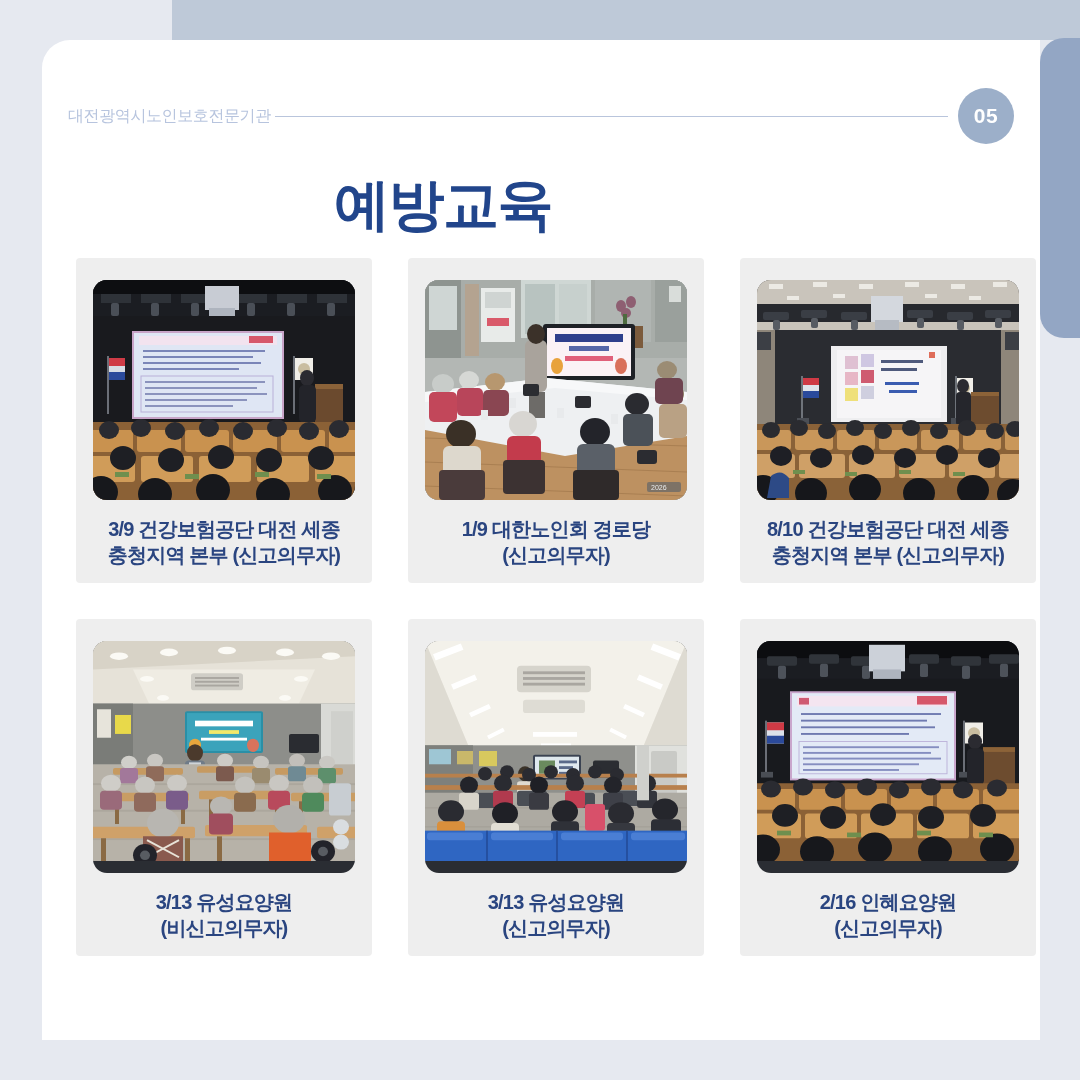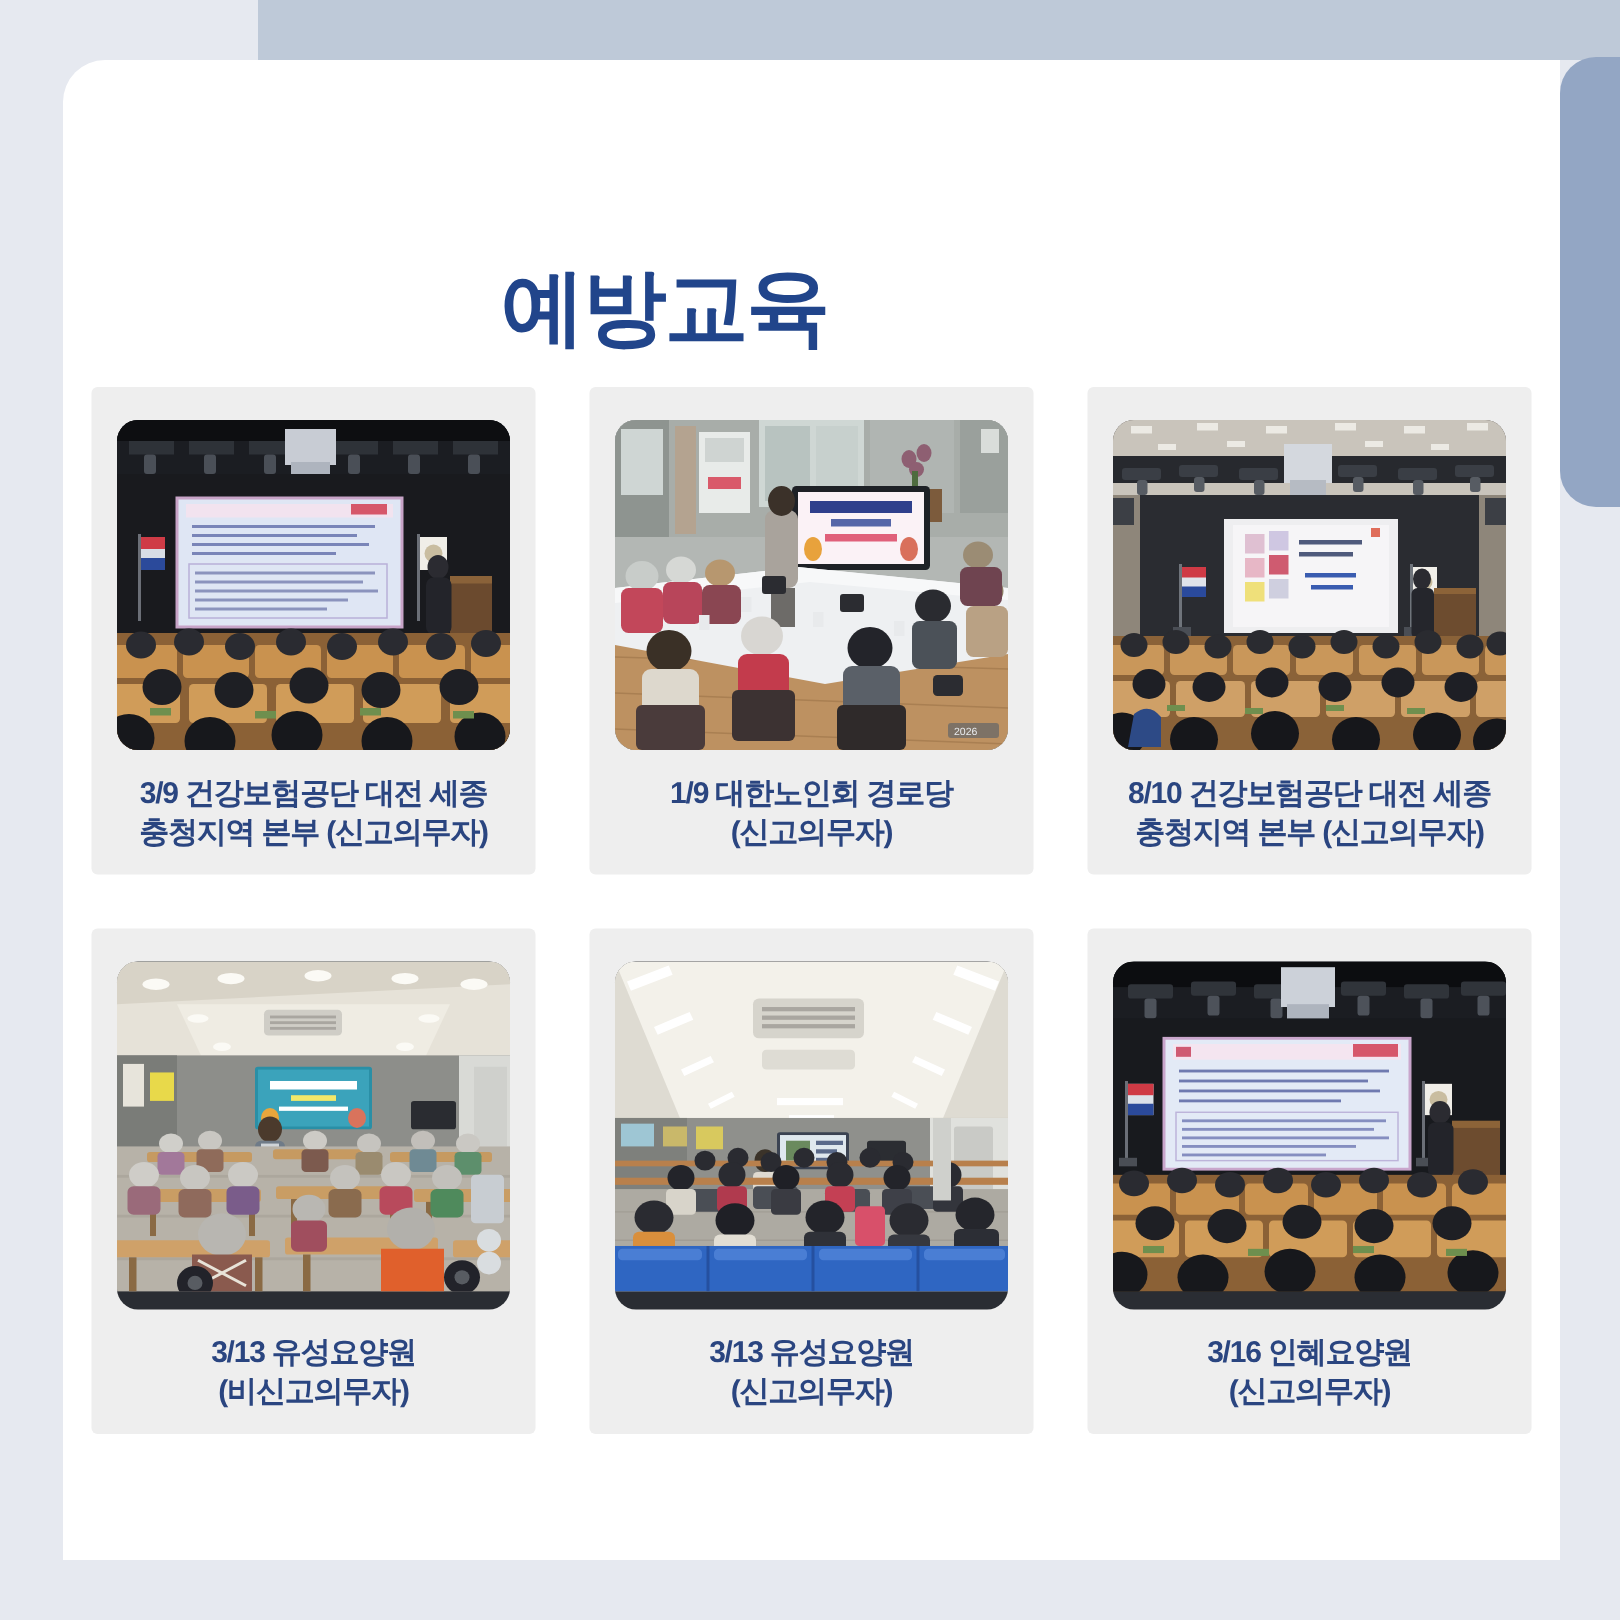--- a/index.html
+++ b/index.html
@@ -53,21 +53,21 @@
   
   .title {
     position: absolute; left: 0; top: 128px; width: 802px;
     text-align: center;
     font-size: 56px; font-weight: bold; color: #21458b;
     letter-spacing: -1.5px;
   }
 
   
   .grid {
-    position: absolute; left: 19px; top: 218px;
+    position: absolute; left: 34px; top: 218px;
     width: 930px;
     display: grid;
     grid-template-columns: repeat(3, 296px);
     column-gap: 21px;
     row-gap: 46px;
     gap: 36px;
   }
   .card {
     background: #eeeeee;
     border-radius: 4px;
@@ -95,20 +95,25 @@
 </head>
 <body>
 
 <div id="stage">
 
   <div class="top-band"></div>
   <div class="right-pill"></div>
 
   <div class="page-card">
 
+    <div class="header">
+      <div class="org-name">대전광역시노인보호전문기관</div>
+      <div class="header-rule"></div>
+      <div class="page-badge">05</div>
+    </div>
 
     <div class="title">예방교육</div>
 
     <div class="grid">
 
       <div class="card">
         <div class="photo-wrap">
           <svg viewBox="0 0 262 220" preserveAspectRatio="none">
             <rect x="0" y="0" width="262" height="220" fill="#1b1d22"></rect>
             <rect x="0" y="0" width="262" height="14" fill="#0d0e11"></rect>
@@ -826,19 +831,19 @@
               <ellipse cx="240" cy="219" rx="17" ry="16"></ellipse>
             </g>
             <g fill="#6e8f4e">
               <rect x="20" y="200" width="14" height="5"></rect>
                 <rect x="90" y="202" width="14" height="5"></rect>
               <rect x="160" y="200" width="14" height="5"></rect>
                 <rect x="222" y="202" width="14" height="5"></rect>
             </g>
           </svg>
         </div>
-        <div class="caption">3/16 인혜요양원
+        <div class="caption">2/16 인혜요양원
 (신고의무자)</div>
       </div>
 
     </div>
   </div>
 </div>
 
 </body></html>

